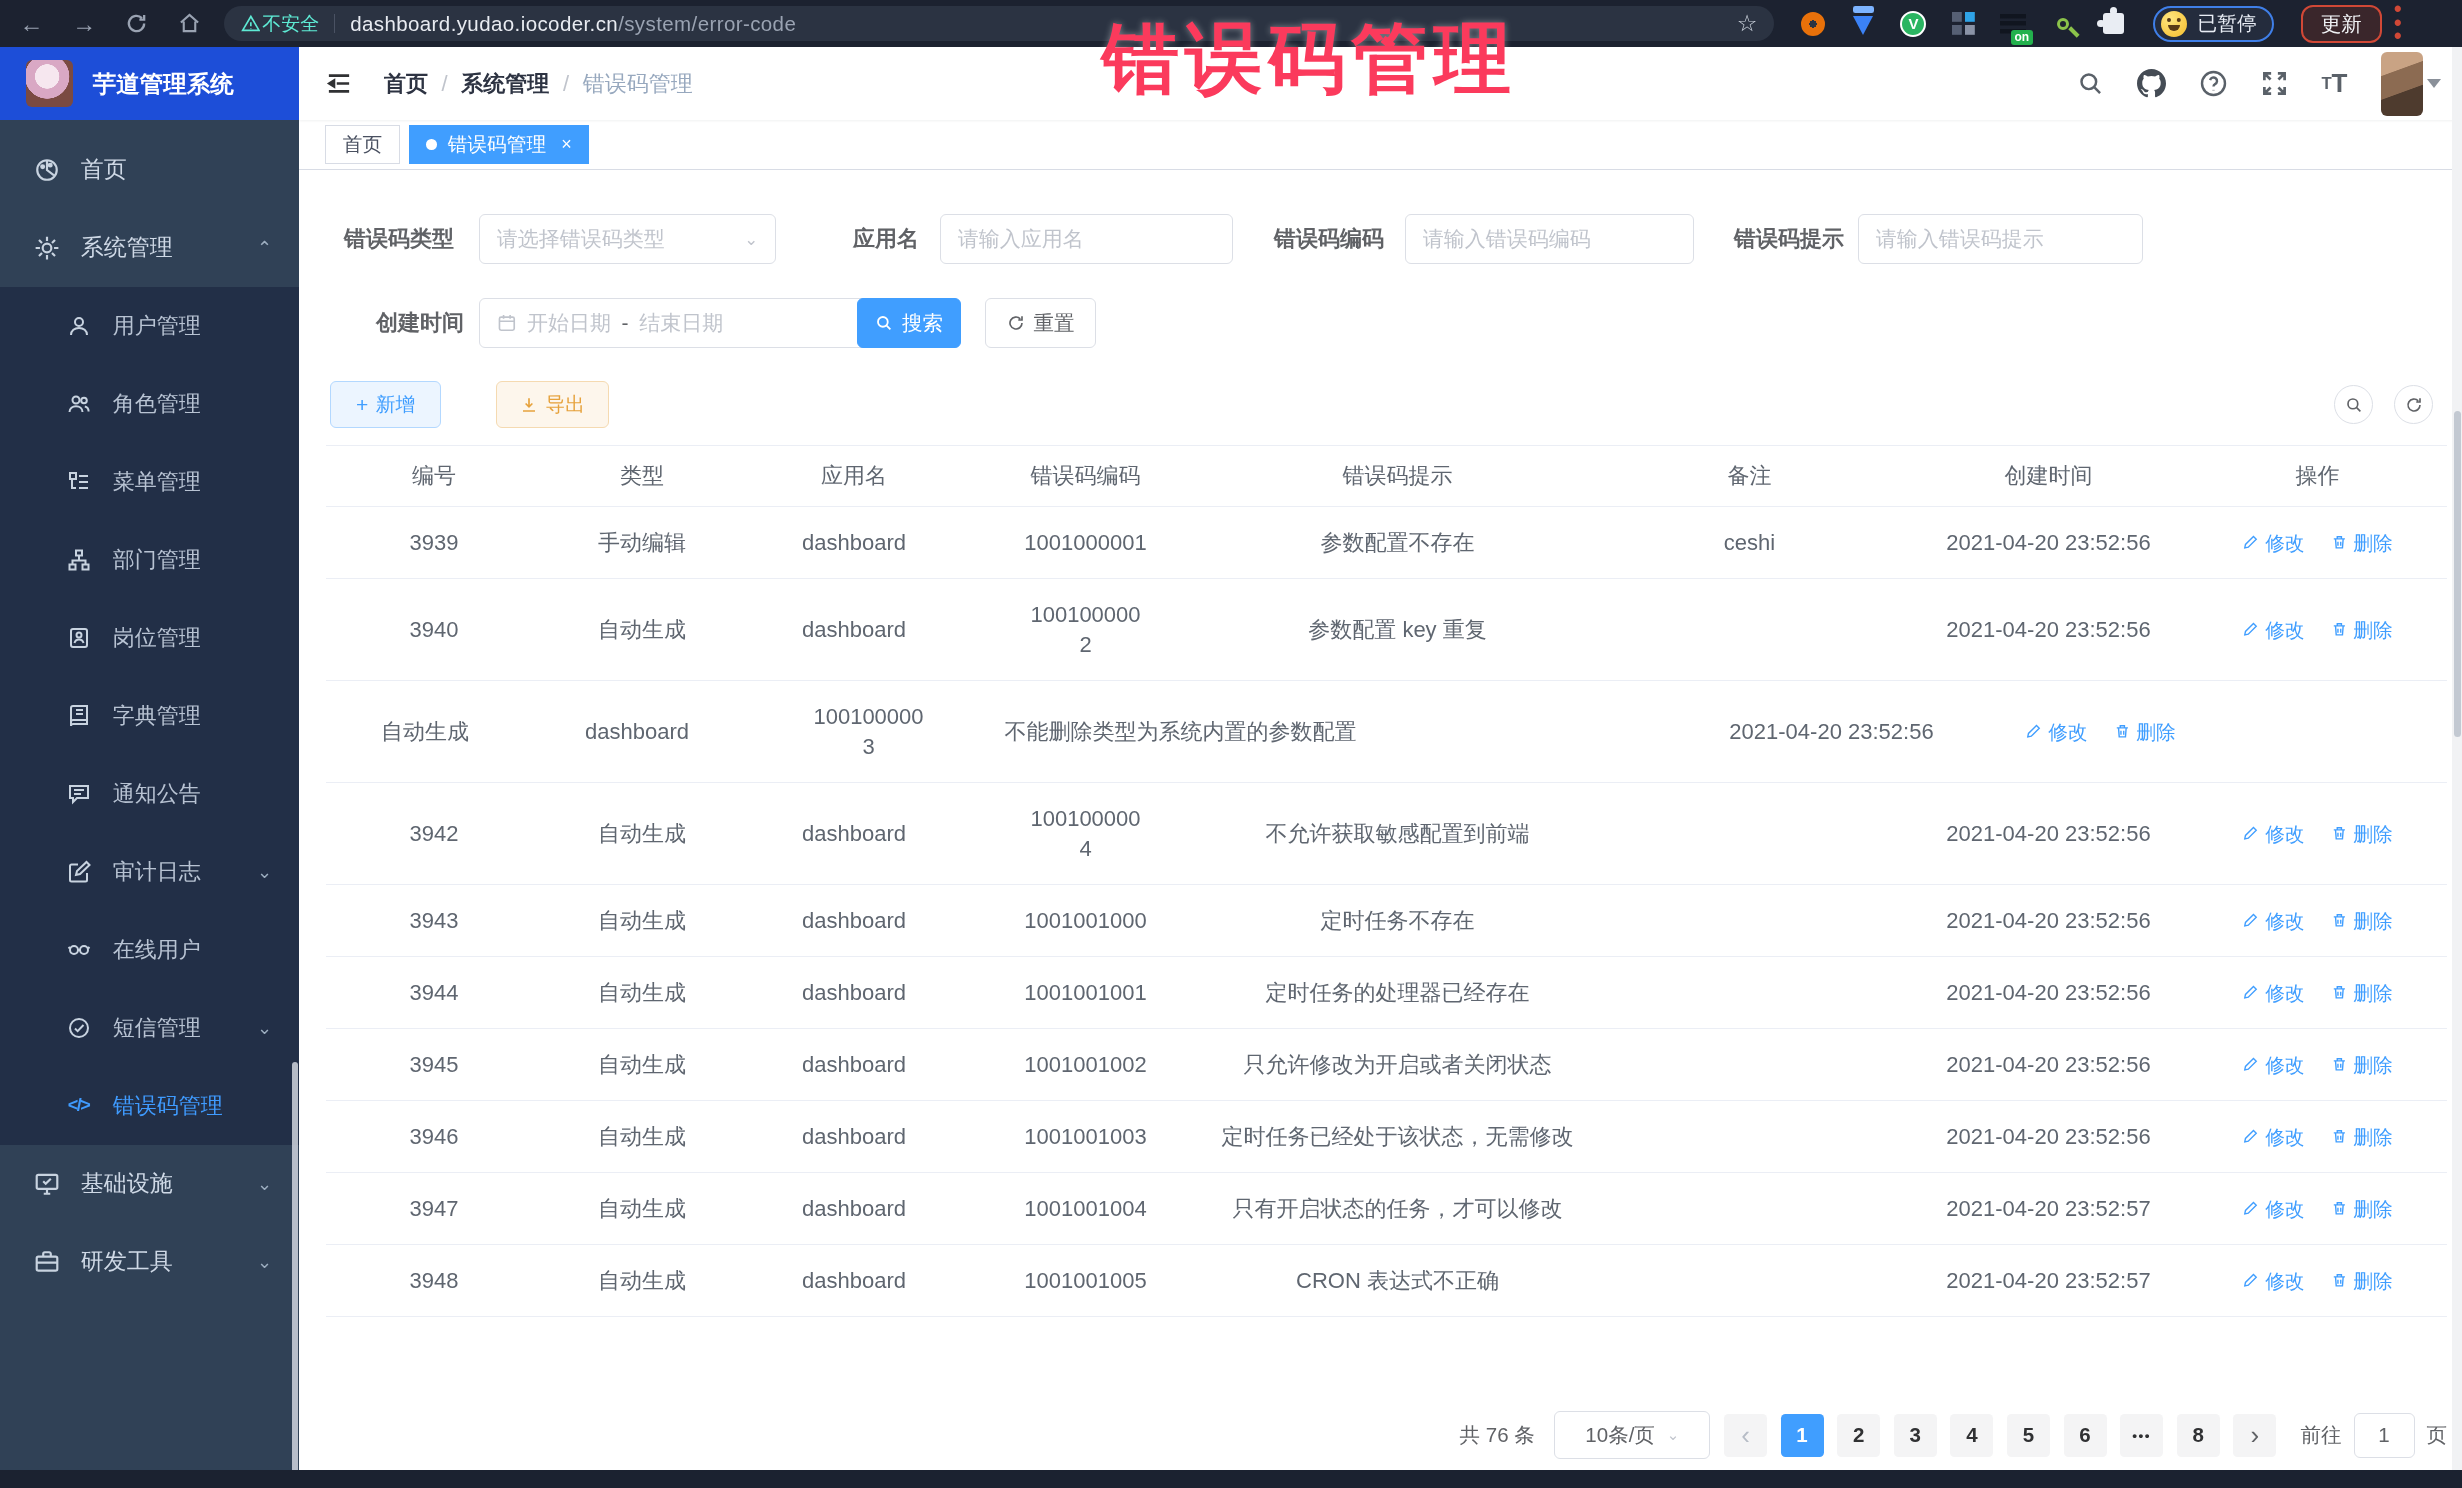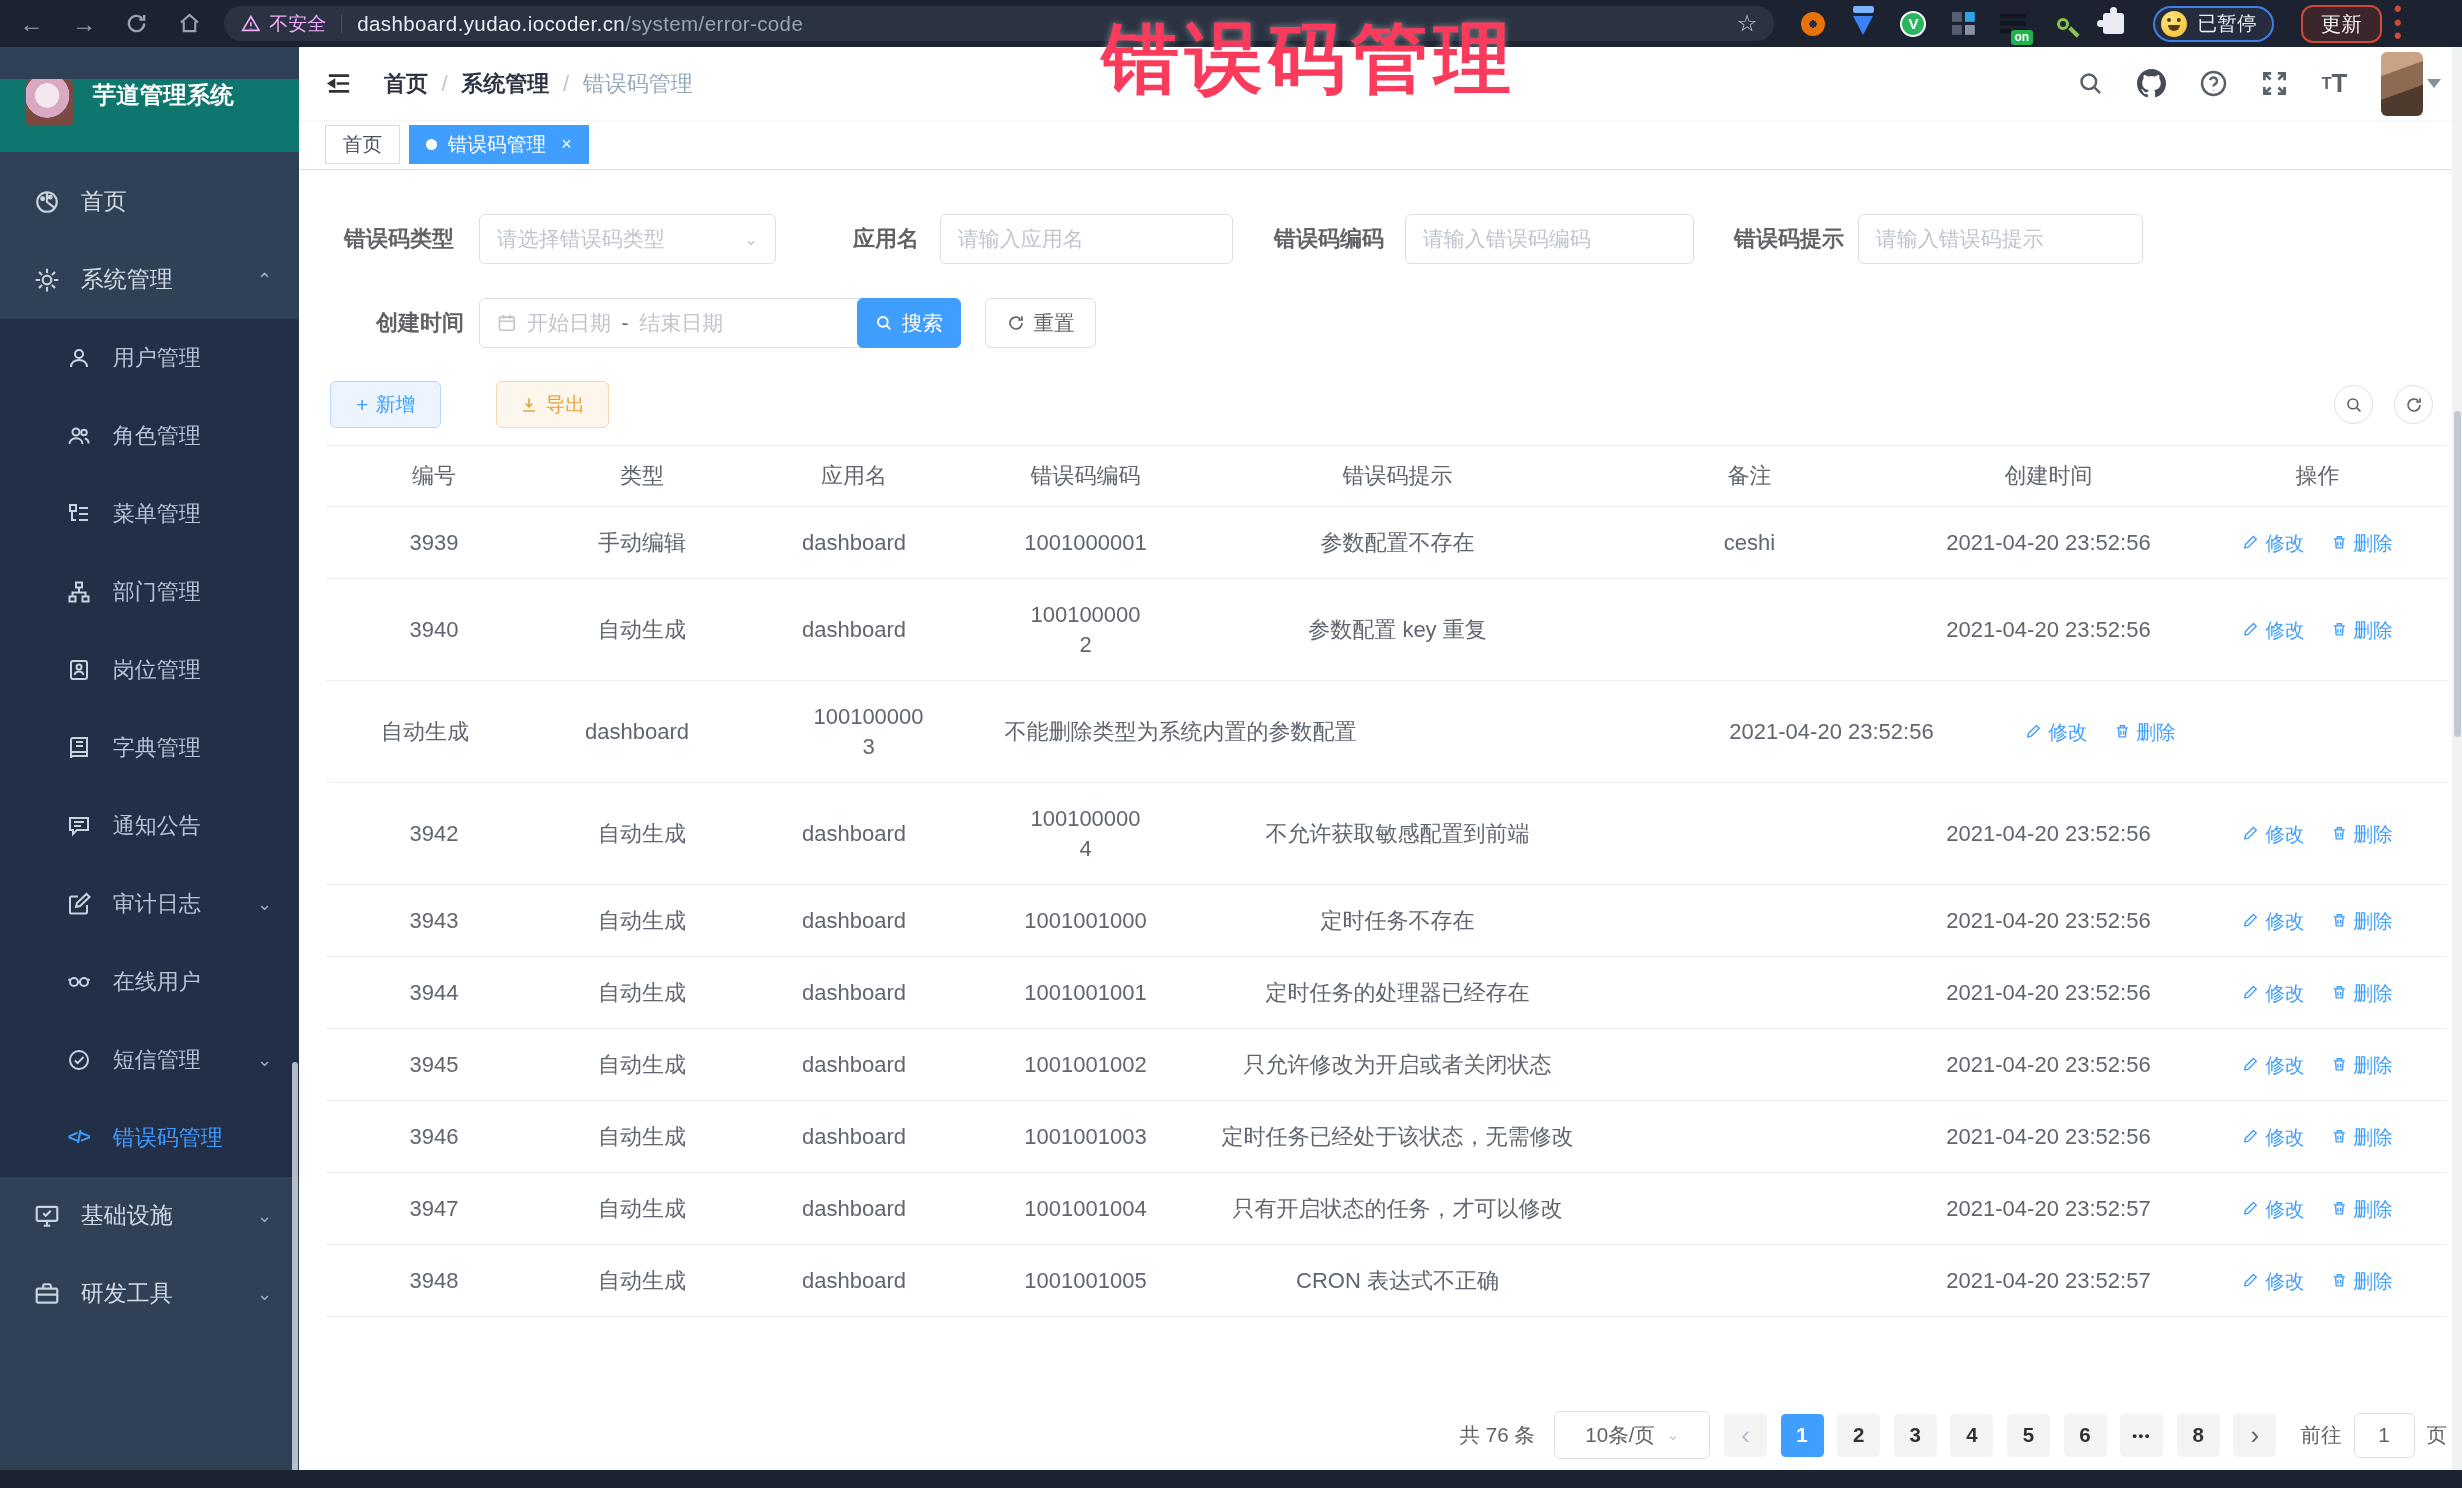--- a/index.html
+++ b/index.html
@@ -3,21 +3,21 @@
 <meta charset="utf-8">
 <style>
   * { margin:0; padding:0; box-sizing:border-box; }
   html,body { width:2462px; height:1488px; overflow:hidden; }
   body { font-family:"Liberation Sans","DejaVu Sans",sans-serif; background:#fff; position:relative; color:#303133; }
 
   
   .browser-bar { position:absolute; left:0; top:0; width:2462px; height:47px; background:#1c2230; display:flex; align-items:center; z-index:10; }
   .nav-ic { width:42px; height:33px; display:flex; align-items:center; justify-content:center; color:#9aa3b2; font-size:24px; margin-left:10.6px; border-radius:6px; }
   .omnibox { height:35px; flex:0 0 1550px; margin-left:13.6px; background:#2b3342; border-radius:17.4px; display:flex; align-items:center; padding:0 16.7px; }
-  .omnibox .warn { color:#f0abfc; font-size:19px; display:flex; align-items:center; gap:9px; }
+  .omnibox .warn { color:#5eead4; font-size:19px; display:flex; align-items:center; gap:2px; }
   .omnibox .sep { width:0.8px; height:19.7px; background:#4a5263; margin:0 15px; }
   .url { font-size:20.5px; letter-spacing:0.4px; }
   .url .host { color:#e8ebf1; }
   .url .path { color:#9aa3b2; }
   .omni-star { margin-left:auto; color:#cfd6e0; font-size:23px; }
   .ext-row { display:flex; align-items:center; gap:23px; margin-left:26px; }
   .ext { width:27px; height:27px; display:flex; align-items:center; justify-content:center; position:relative; }
   .ext-circle-orange { width:24px; height:24px; border-radius:50%; background:radial-gradient(circle at 50% 50%, #2b3342 28%, #e8710a 30%); border:3px solid #e8710a; }
   .ext-gem-blue { width:0; height:0; border-left:10.6px solid transparent; border-right:10.6px solid transparent; border-top:19.7px solid #3b82f6; margin-top:4.5px; }
   .ext-gem-blue::before { content:""; position:absolute; left:3px; top:-4.5px; width:21px; height:7.6px; background:#7db4ff; border-radius:2.3px; }
@@ -40,21 +40,21 @@
   .emoji-face::after { content:""; position:absolute; left:6.8px; top:14.4px; width:12px; height:6px; border-radius:0 0 12px 12px; background:#5a3b16; }
   .paused-pill span { color:#e9edf5; font-size:19.7px; }
   .update-btn { margin-left:27px; height:38px; border:2.3px solid #d14836; border-radius:12px; background:#3a262b; color:#f1f3f6; font-size:20.5px; display:flex; align-items:center; padding:0 18px; }
   .kebab { margin-left:12px; margin-right:15px; color:#d14836; font-size:23px; letter-spacing:0; line-height:0.6; text-align:center; }
 
   
   .annotation { position:absolute; left:1102px; top:7.6px; z-index:60; font-size:77px; font-weight:700; letter-spacing:6px; color:#fb3a5c; text-shadow:0 0 7.6px rgba(255,255,255,.40); }
 
   
   .sidebar { position:absolute; left:0; top:47px; width:299px; height:1441px; background:#304156; z-index:5; }
-  .logo-row { height:73px; display:flex; gap:19.7px; padding-left:26px; background:#0f766e;margin-top:32px; }
+  .logo-row { height:73px; display:flex; align-items:center; gap:19.7px; padding-left:26px; background:#1d4ed8; }
   .logo-img { width:47px; height:47px; border-radius:6px; background:radial-gradient(circle at 45% 35%, #f6e7ef 0 30%, #d9a8c4 31% 55%, #7a4a42 56%); }
   .app-title { color:#fff; font-size:23.5px; font-weight:600; }
   .menu { padding-top:10.6px; }
   .menu-item { height:78px; display:flex; align-items:center; gap:19.7px; padding-left:32px; padding-right:27px; color:#cfd9e6; font-size:23px; cursor:pointer; }
   .menu-item .mi-icon { width:29px; display:flex; justify-content:center; color:#c8d3e0; flex:0 0 29px; }
   .menu-item .chev { margin-left:auto; color:#9daec0; font-size:18px; }
   .submenu { background:#222f47; }
   .submenu .menu-item { padding-left:64px; font-size:22px; color:#b8c3d3; }
   .menu-item.active { color:#3f9bff; }
   .menu-item.active .mi-icon { color:#3f9bff; }

